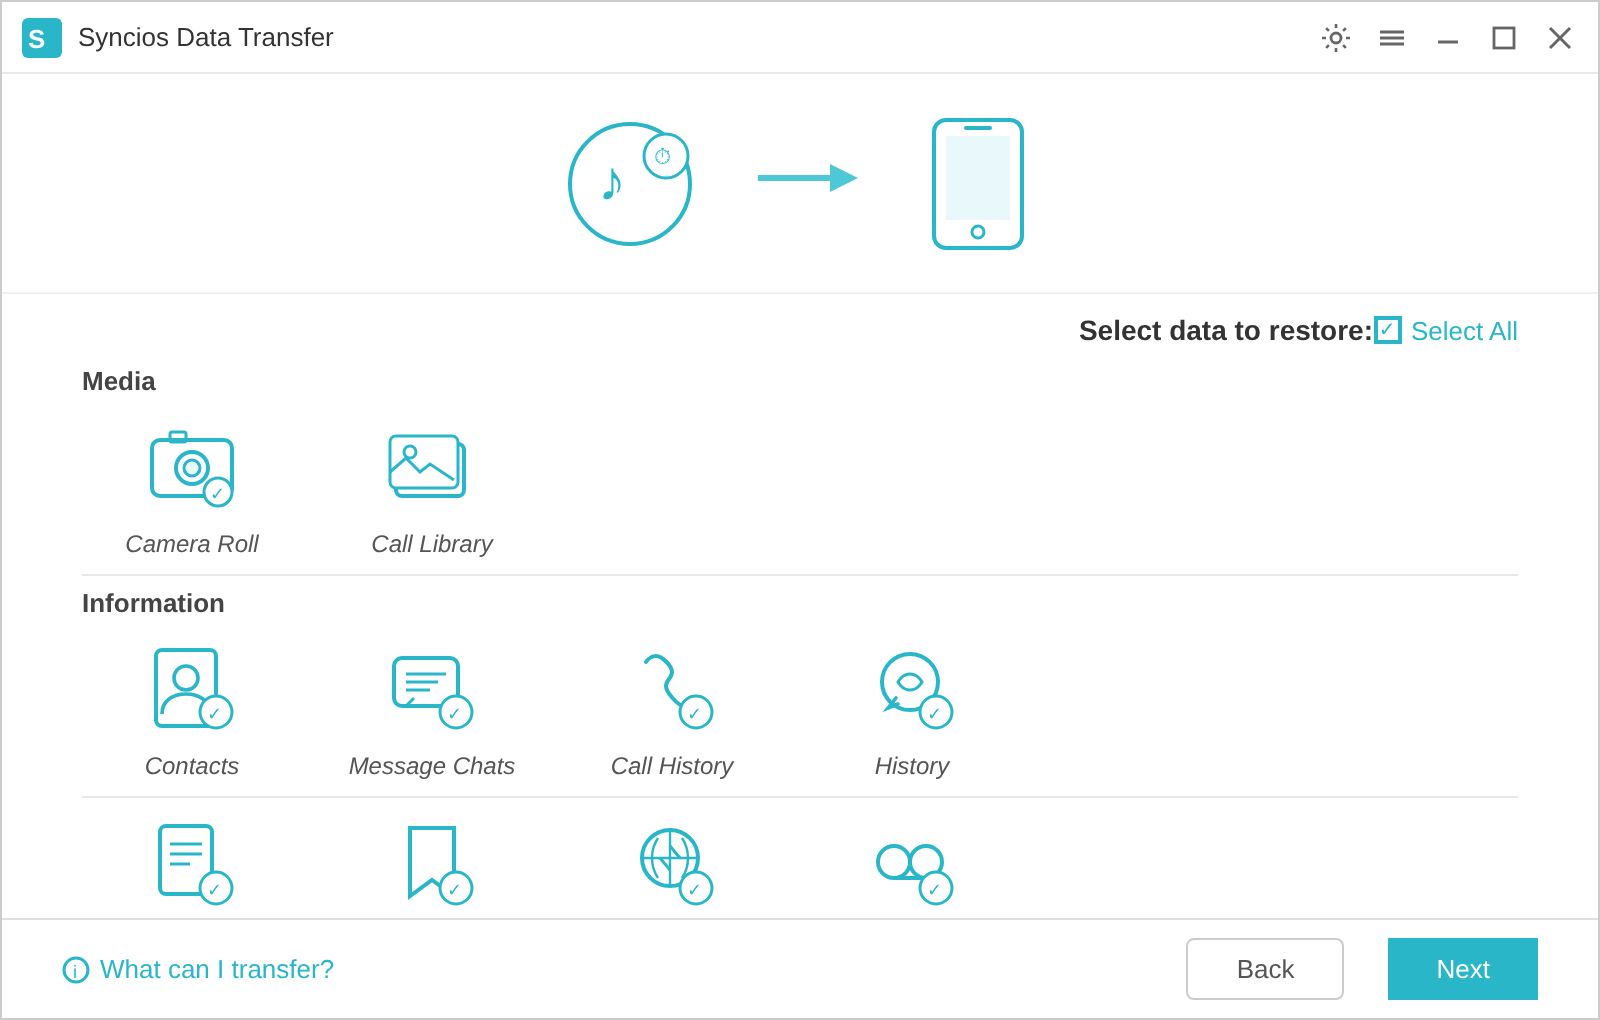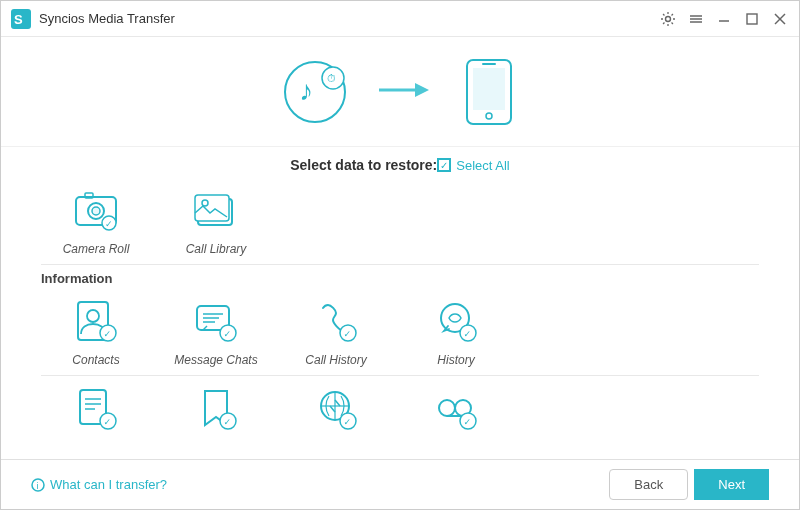--- a/index.html
+++ b/index.html
@@ -70,21 +70,21 @@
     }
     
     .content {
       flex: 1;
       padding: 10px 40px 0 40px;
       overflow-y: auto;
     }
     .select-header {
       display: flex;
       align-items: center;
-      justify-content: center;
+      justify-content: flex-end;
       margin-bottom: 10px;
     }
     .select-title {
       font-size: 14px;
       font-weight: 600;
       color: #333;
     }
     .select-all {
       display: flex;
       align-items: center;
@@ -152,21 +152,21 @@
       display: flex;
       align-items: center;
       gap: 5px;
       color: #29b6c8;
       font-size: 13px;
       cursor: pointer;
       text-decoration: none;
     }
     .bottom-buttons {
       display: flex;
-      gap: 6px;
+      gap: 22px;
     }
     .btn-back {
       padding: 7px 24px;
       border: 1px solid #ccc;
       background: #fff;
       color: #555;
       border-radius: 4px;
       font-size: 13px;
       cursor: pointer;
     }
@@ -188,21 +188,21 @@
 </head>
 <body>
 
 <div class="window">
 
   <div class="titlebar">
     <svg class="titlebar-logo" viewBox="0 0 20 20">
       <rect width="20" height="20" rx="3" fill="#29b6c8"></rect>
       <text x="3" y="15" font-size="13" fill="white" font-weight="bold">S</text>
     </svg>
-    <span class="titlebar-title">Syncios Media Transfer</span>
+    <span class="titlebar-title">Syncios Data Transfer</span>
     <div class="titlebar-controls">
       <span class="titlebar-btn">
         <svg width="16" height="16" viewBox="0 0 16 16" fill="none">
           <circle cx="8" cy="8" r="2.5" stroke="#666" stroke-width="1.4"></circle>
           <path d="M8 1v2M8 13v2M1 8h2M13 8h2M3.05 3.05l1.41 1.41M11.54 11.54l1.41 1.41M3.05 12.95l1.41-1.41M11.54 4.46l1.41-1.41" stroke="#666" stroke-width="1.3"></path>
         </svg>
       </span>
       <span class="titlebar-btn">
         <svg width="16" height="16" viewBox="0 0 16 16">
           <line x1="2" y1="5" x2="14" y2="5" stroke="#666" stroke-width="1.5"></line>
@@ -264,20 +264,21 @@
   <div class="content">
 
     <div class="select-header">
       <span class="select-title">Select data to restore:</span>
       <div class="select-all">
         <div class="select-all-checkbox">✓</div>
         <span>Select All</span>
       </div>
     </div>
 
+    <div class="category-label">Media</div>
     <div class="items-row">
 
       <div class="data-item">
         <div class="icon-box">
           <svg width="46" height="46" viewBox="0 0 46 46" fill="none">
             <rect x="3" y="10" width="40" height="28" rx="4" stroke="#29b6c8" stroke-width="2"></rect>
             <circle cx="23" cy="24" r="8" stroke="#29b6c8" stroke-width="2"></circle>
             <circle cx="23" cy="24" r="4" fill="#e8f8fb" stroke="#29b6c8" stroke-width="1.5"></circle>
             <rect x="12" y="6" width="8" height="5" rx="1" stroke="#29b6c8" stroke-width="1.5"></rect>
 

